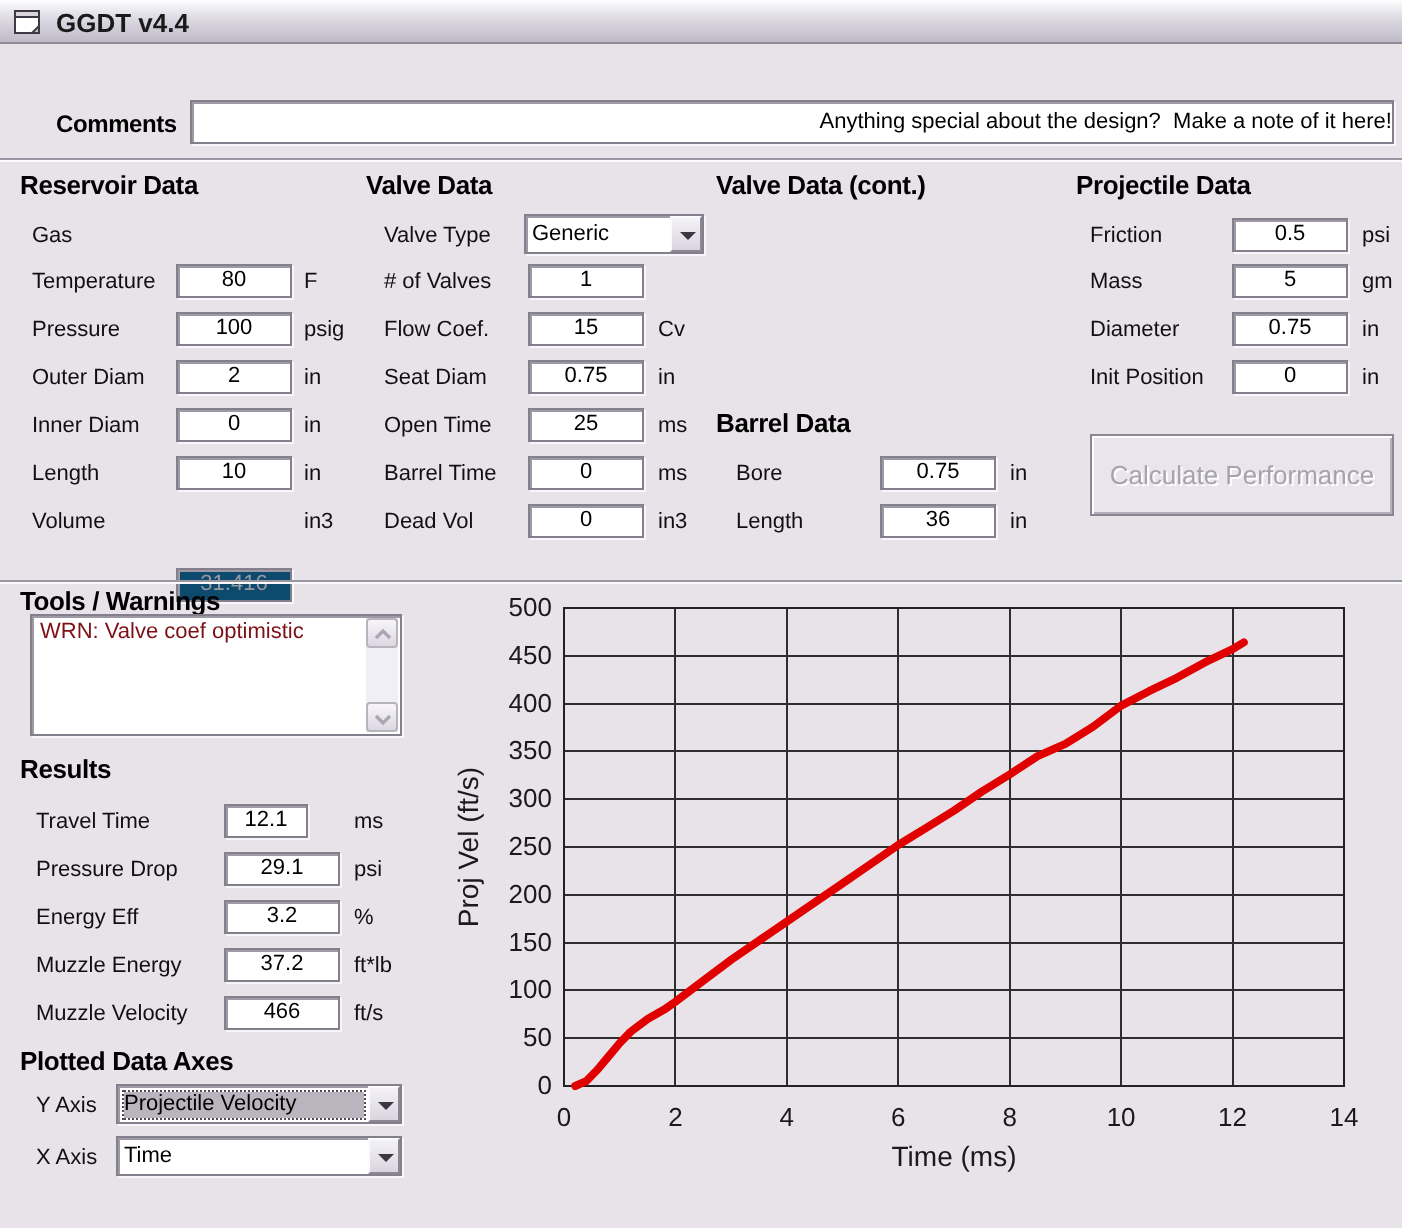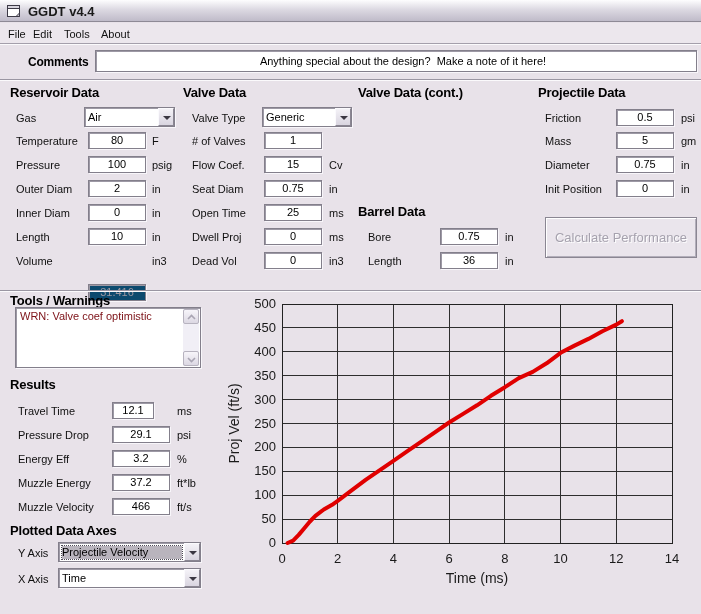--- a/index.html
+++ b/index.html
@@ -17,21 +17,21 @@
     background:#ece7ed; border-bottom:1px solid #a49fab; box-shadow:0 1px 0 #fbfafc; }
   .menu-item { position:absolute; top:5px; font-size:11px; color:#111; }
 
   .lbl { position:absolute; font-size:11px; color:#101010; white-space:nowrap; }
   .hdr { position:absolute; font-size:13px; font-weight:bold; color:#000; white-space:nowrap; letter-spacing:-0.2px; }
   .unit { position:absolute; font-size:11px; color:#101010; white-space:nowrap; }
 
   .tb { position:absolute; height:17px; background:#fff; border:1px solid #837f8b;
     box-shadow:inset 1px 1px 0 #9d99a5, 1px 1px 0 #f8f6fa;
     text-align:center; font-size:11px; line-height:15px; }
-  .tb.left { text-align:center; padding-left:14px; }
+  .tb.left { text-align:right; padding-left:14px; }
   .tb.left span { white-space:pre; }
   .tb.disabled { background:#0c4a6e; color:#9b97a1;margin-top:32px; }
 
   .combo { position:absolute; height:20px; background:#fff; border:1px solid #837f8b;
     box-shadow:inset 1px 1px 0 #9d99a5, 1px 1px 0 #f8f6fa; }
   .combo .txt { position:absolute; left:3px; top:3px; right:18px; bottom:2px; font-size:11px; line-height:13px; white-space:nowrap; overflow:hidden; }
   .combo .txt.selected { background:#b9b4bd; outline:1px dotted #4e4a56; }
   .combo .btn { position:absolute; right:0; top:0; bottom:0; width:16px; background:linear-gradient(180deg,#f4f2f7,#d9d5e0);
     border:1px solid; border-color:#fbfafd #8a8692 #8a8692 #fbfafd; }
   .combo .btn:after { content:""; position:absolute; left:4px; top:7px; border:4px solid transparent; border-top:4px solid #3a3742; }
@@ -59,40 +59,30 @@
 <div id="win">
   <div id="titlebar">
     <svg id="title-icon" viewBox="0 0 16 16">
       <rect x="1.5" y="2.5" width="12" height="11" fill="#fff" stroke="#3d3a46"></rect>
       <rect x="1.5" y="2.5" width="12" height="3" fill="#d8d5de" stroke="#3d3a46"></rect>
       <path d="M10 13.5 L13.5 10 L13.5 13.5 Z" fill="#c9c5d0" stroke="#3d3a46"></path>
     </svg>
     <span id="title-text">GGDT v4.4</span>
   </div>
 
-  <div id="menubar">
-    <span class="menu-item" style="left:8px">File</span>
-    <span class="menu-item" style="left:33px">Edit</span>
-    <span class="menu-item" style="left:64px">Tools</span>
-    <span class="menu-item" style="left:101px">About</span>
-  </div>
 
   <span class="hdr" style="left:28px;top:55px;font-size:12px">Comments</span>
   <div class="tb left" style="left:95px;top:50px;width:602px;height:22px;line-height:20px">
     <span>Anything special about the design?  Make a note of it here!</span>
   </div>
 
   <div class="sep" style="top:79px"></div>
 
   <span class="hdr" style="left:10px;top:85px">Reservoir Data</span>
   <span class="lbl" style="left:16px;top:112px">Gas</span>
-  <div class="combo" style="left:84px;top:107px;width:91px">
-    <span class="txt">Air</span>
-    <span class="btn"></span>
-  </div>
   <span class="lbl" style="left:16px;top:135px">Temperature</span>
   <div class="tb" style="left:88px;top:132px;width:58px"><span>80</span></div>
   <span class="unit" style="left:152px;top:135px">F</span>
   <span class="lbl" style="left:16px;top:159px">Pressure</span>
   <div class="tb" style="left:88px;top:156px;width:58px"><span>100</span></div>
   <span class="unit" style="left:152px;top:159px">psig</span>
   <span class="lbl" style="left:16px;top:183px">Outer Diam</span>
   <div class="tb" style="left:88px;top:180px;width:58px"><span>2</span></div>
   <span class="unit" style="left:152px;top:183px">in</span>
   <span class="lbl" style="left:16px;top:207px">Inner Diam</span>
@@ -115,21 +105,21 @@
   <div class="tb" style="left:264px;top:132px;width:58px"><span>1</span></div>
   <span class="lbl" style="left:192px;top:159px">Flow Coef.</span>
   <div class="tb" style="left:264px;top:156px;width:58px"><span>15</span></div>
   <span class="unit" style="left:329px;top:159px">Cv</span>
   <span class="lbl" style="left:192px;top:183px">Seat Diam</span>
   <div class="tb" style="left:264px;top:180px;width:58px"><span>0.75</span></div>
   <span class="unit" style="left:329px;top:183px">in</span>
   <span class="lbl" style="left:192px;top:207px">Open Time</span>
   <div class="tb" style="left:264px;top:204px;width:58px"><span>25</span></div>
   <span class="unit" style="left:329px;top:207px">ms</span>
-  <span class="lbl" style="left:192px;top:231px">Dwell Proj</span>
+  <span class="lbl" style="left:192px;top:231px">Barrel Time</span>
   <div class="tb" style="left:264px;top:228px;width:58px"><span>0</span></div>
   <span class="unit" style="left:329px;top:231px">ms</span>
   <span class="lbl" style="left:192px;top:255px">Dead Vol</span>
   <div class="tb" style="left:264px;top:252px;width:58px"><span>0</span></div>
   <span class="unit" style="left:329px;top:255px">in3</span>
 
   <span class="hdr" style="left:358px;top:85px">Valve Data (cont.)</span>
   <span class="hdr" style="left:358px;top:204px">Barrel Data</span>
   <span class="lbl" style="left:368px;top:231px">Bore</span>
   <div class="tb" style="left:440px;top:228px;width:58px"><span>0.75</span></div>

